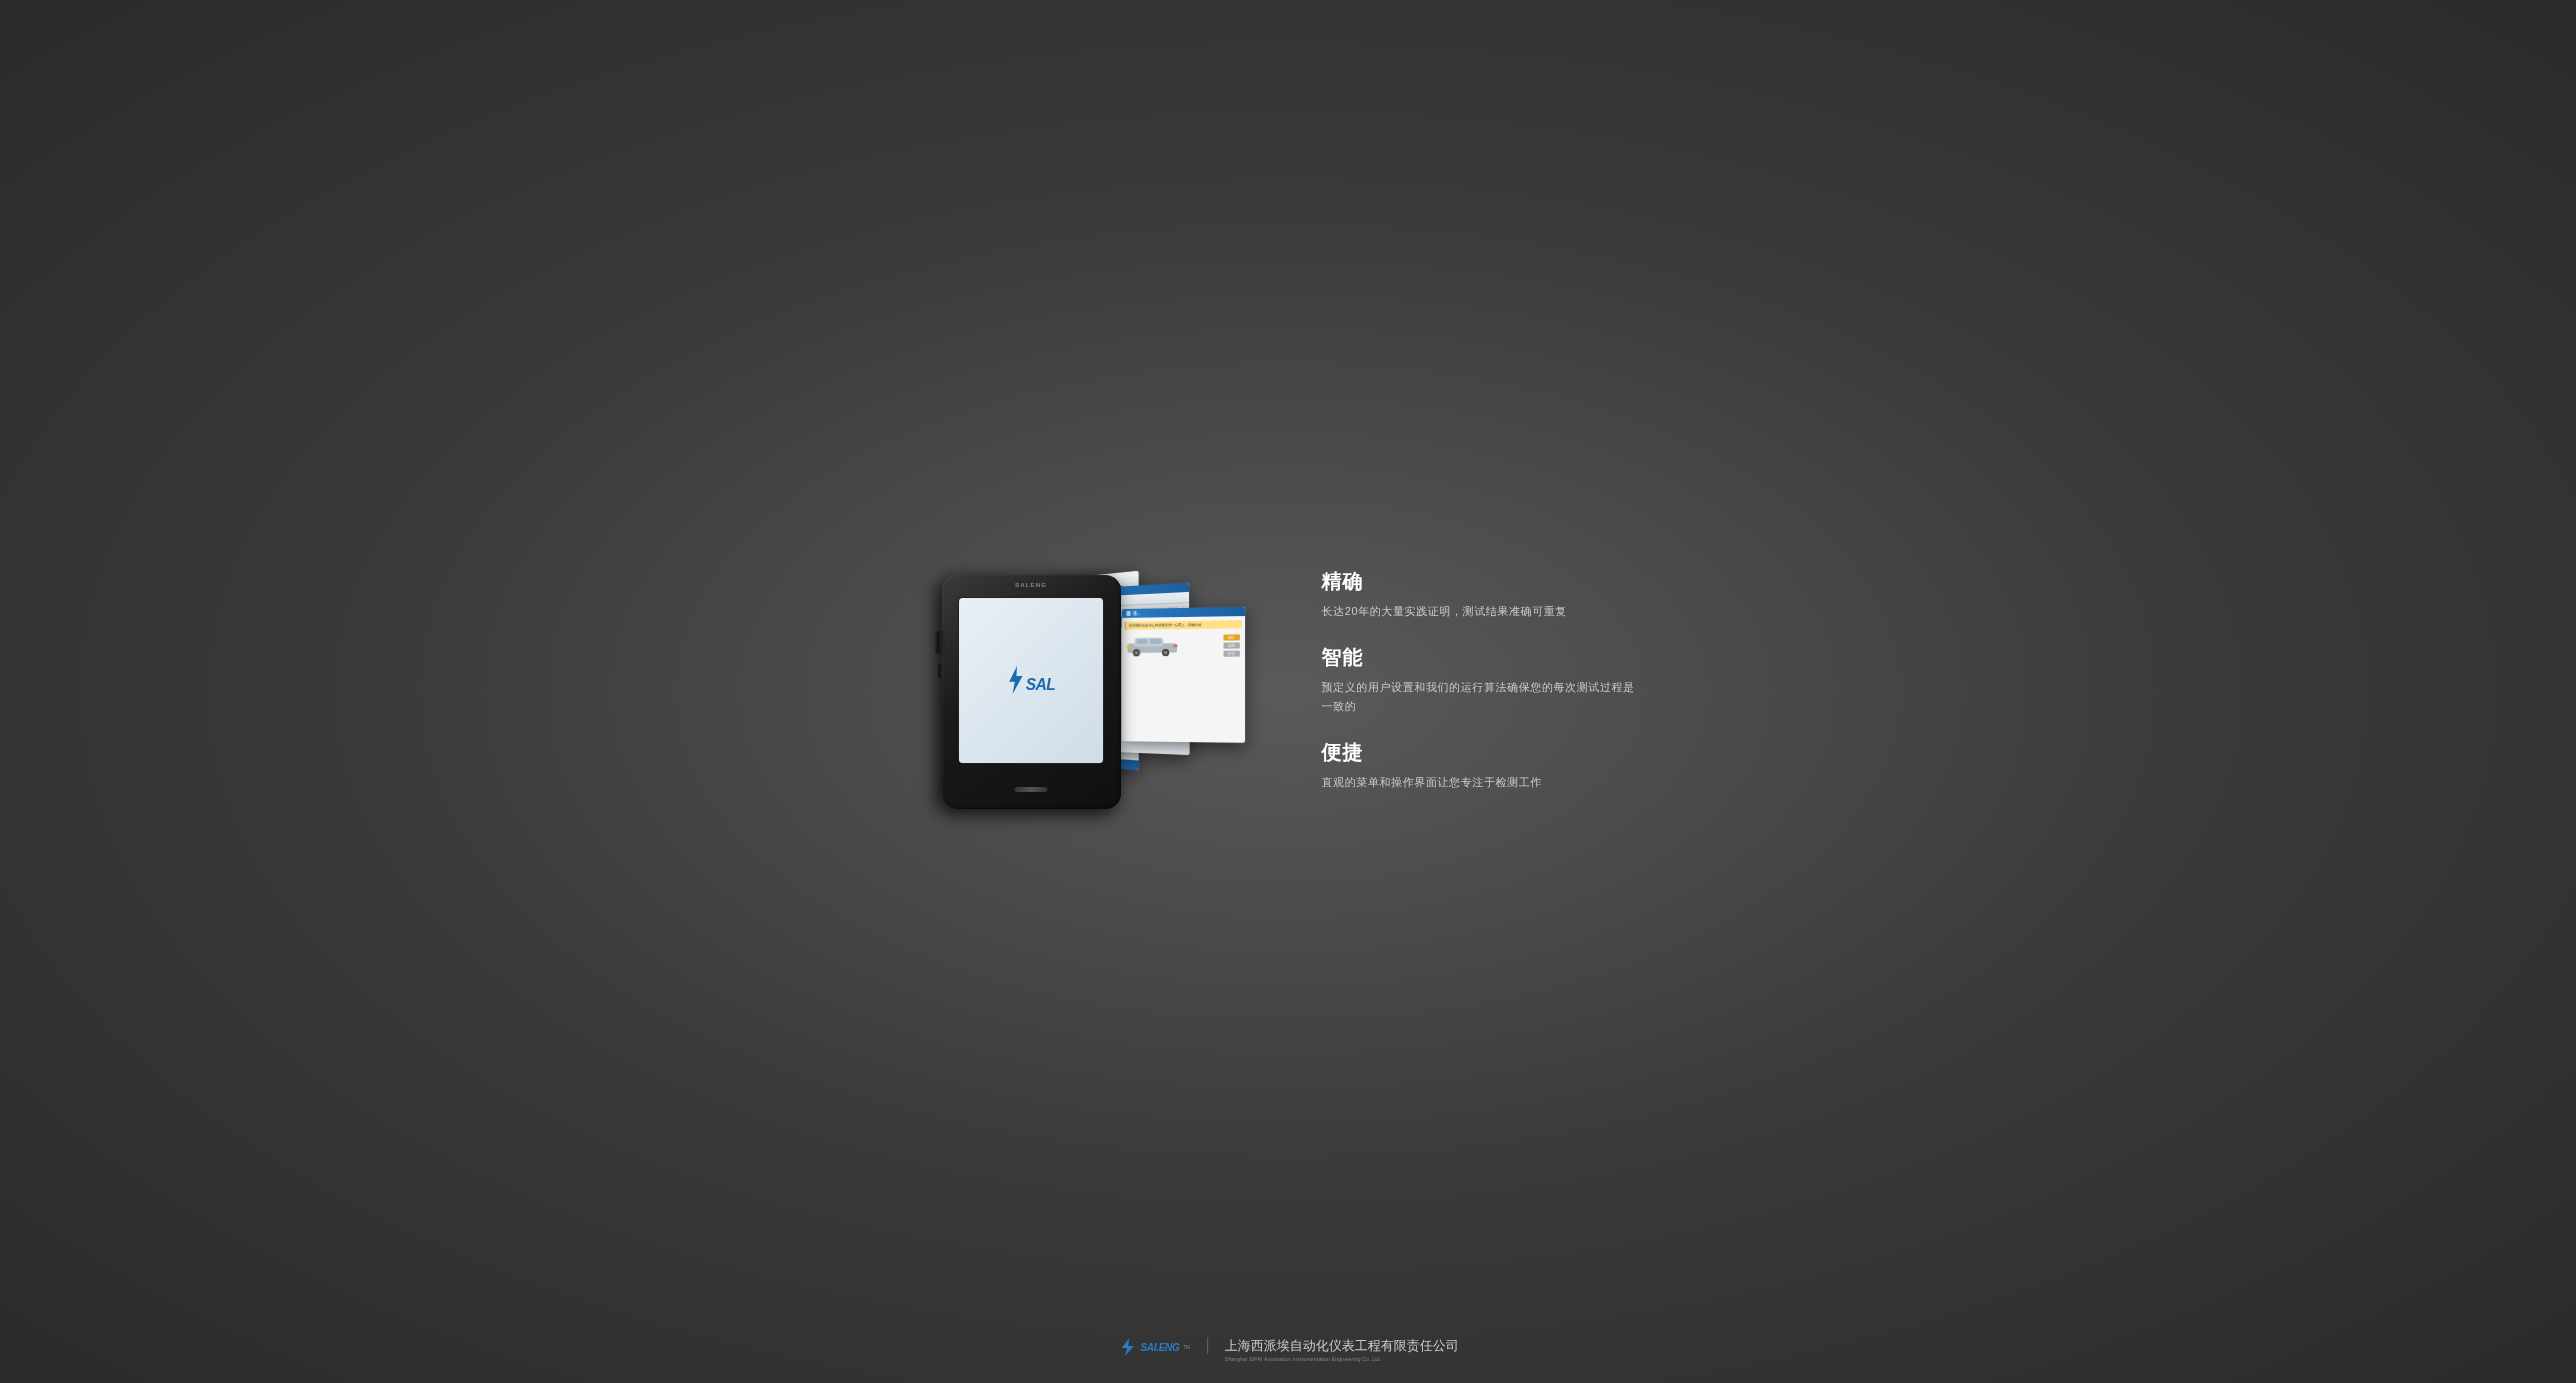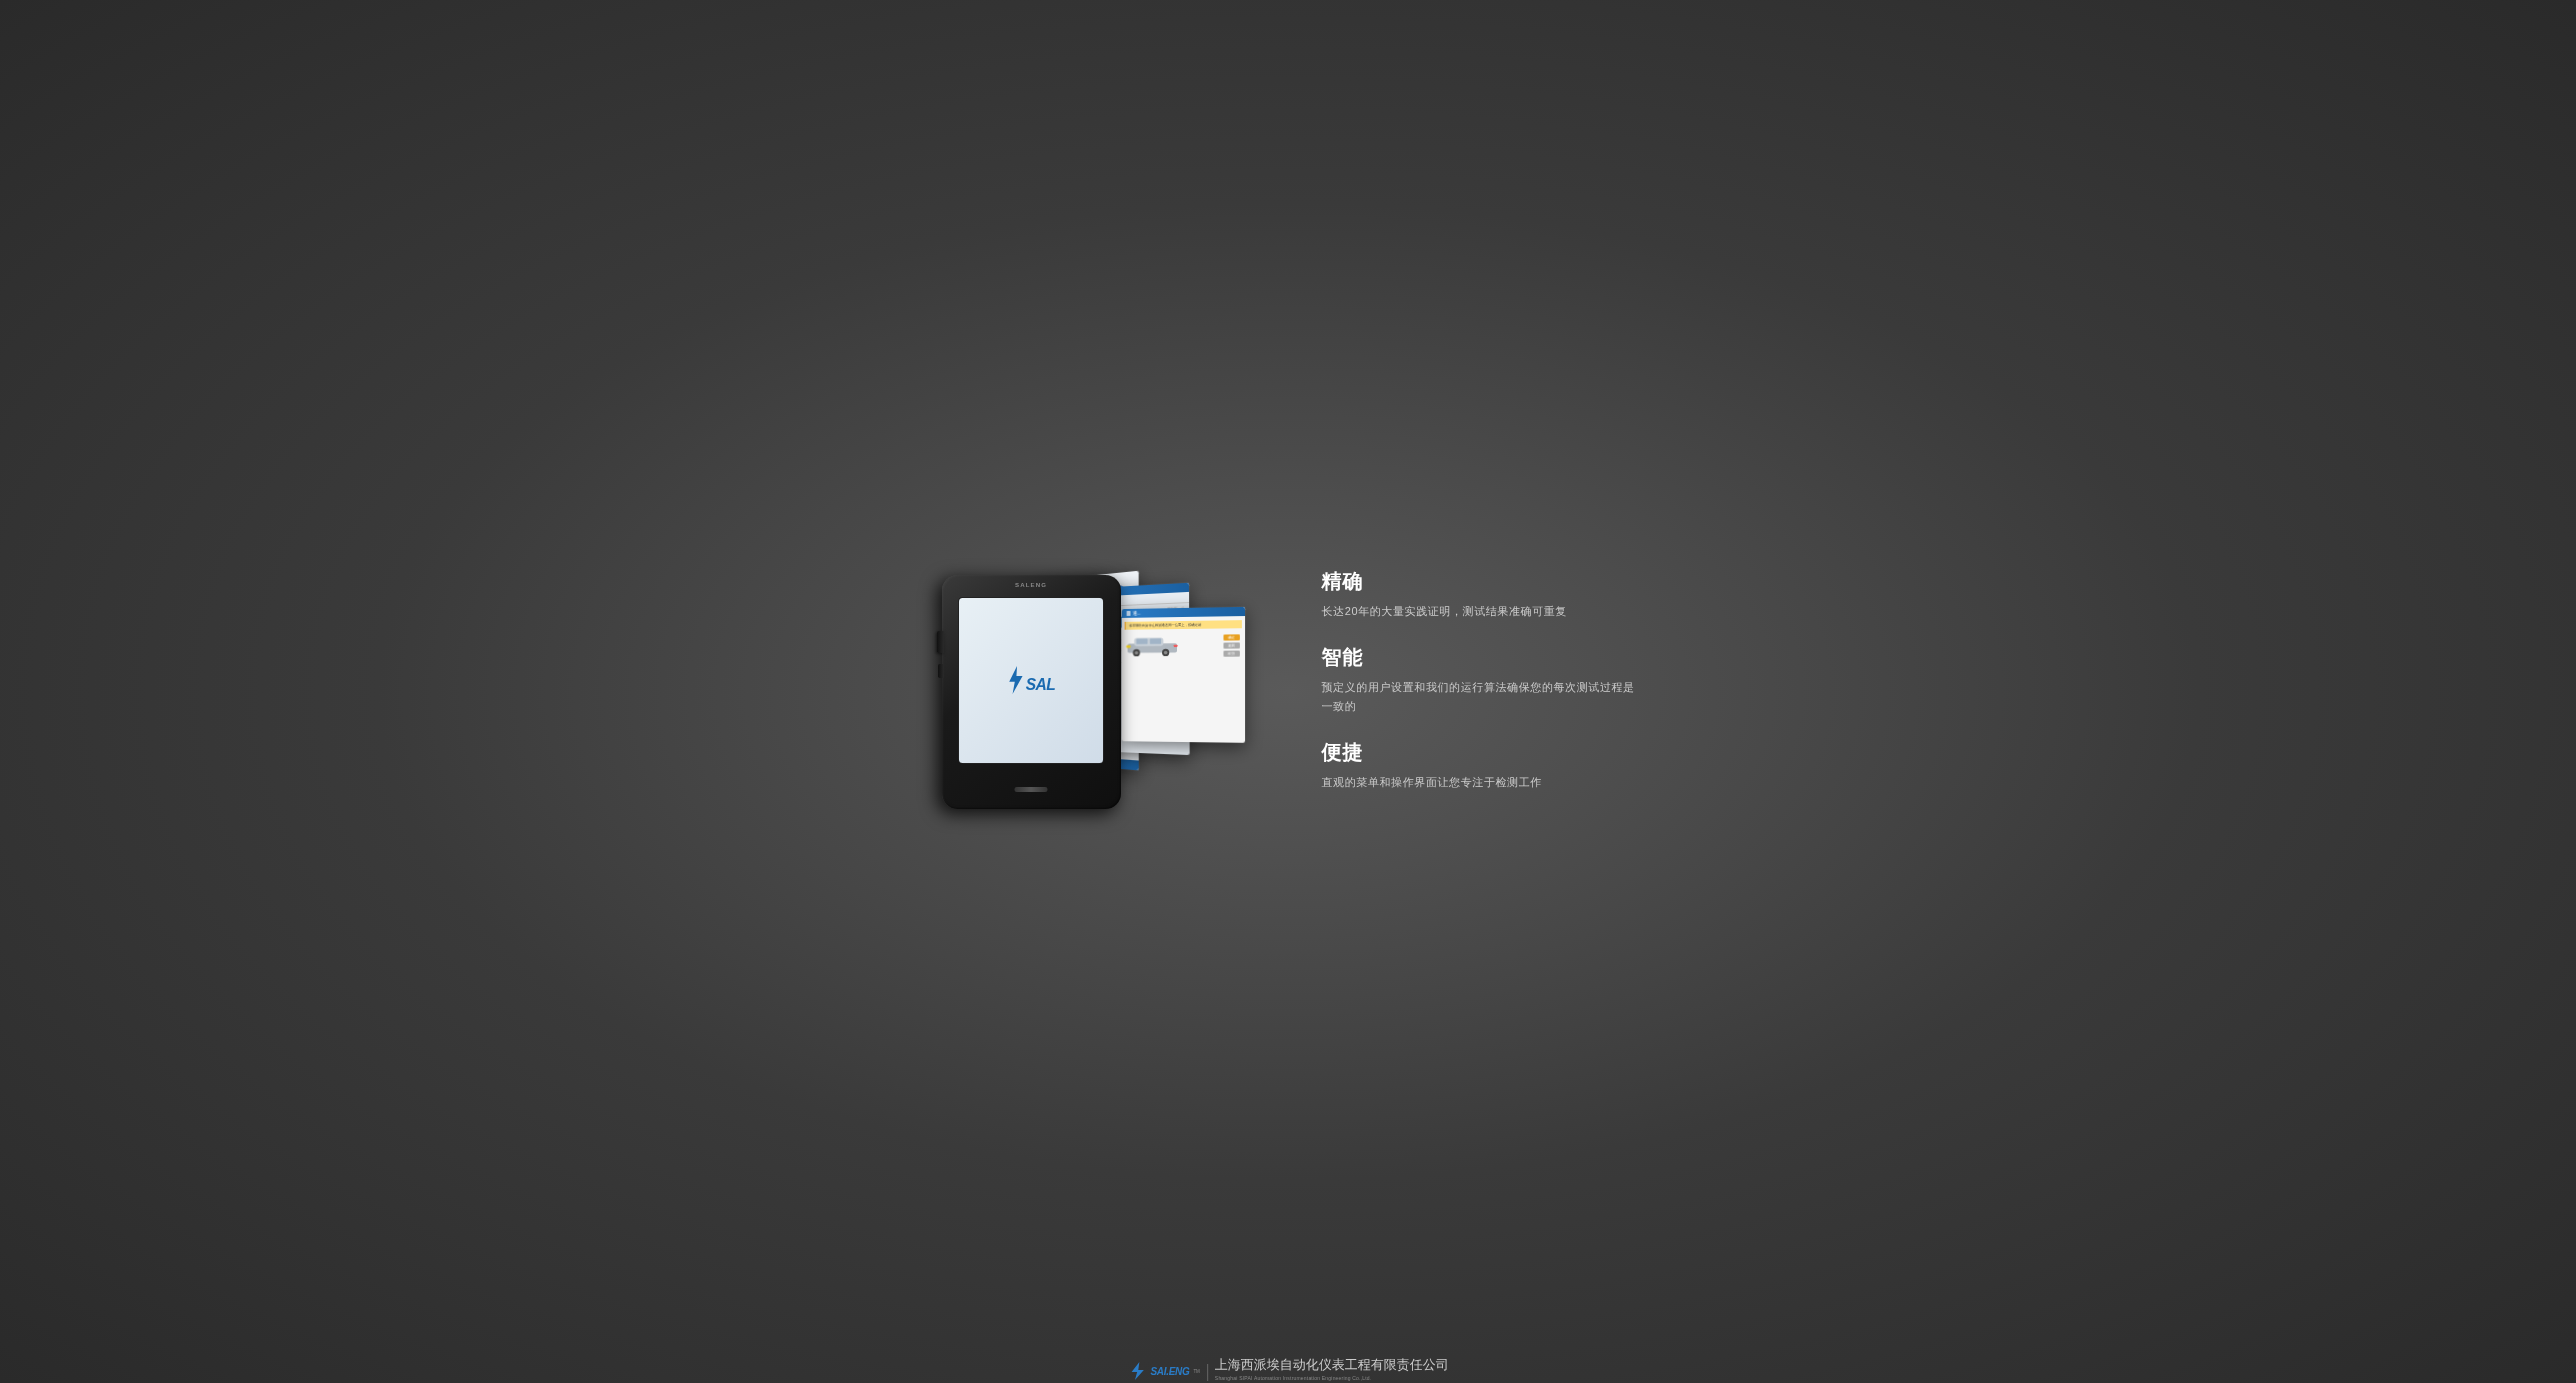--- a/index.html
+++ b/index.html
@@ -359,26 +359,26 @@
     .feature-desc {
       font-size: 11px;
       color: #cccccc;
       line-height: 1.8;
       letter-spacing: 0.6px;
     }
 
     
     .footer {
       position: absolute;
-      bottom: 2px;
+      bottom: 21px;
       left: 50%;
       transform: translateX(-50%);
       display: flex;
-      align-items: flex-end;
-      gap: 5px;
+      align-items: flex-start;
+      gap: 15px;
       white-space: nowrap;
     }
 
     .footer-logo {
       display: flex;
       align-items: center;
       gap: 3.3px;
     }
 
     .footer-company-name {

